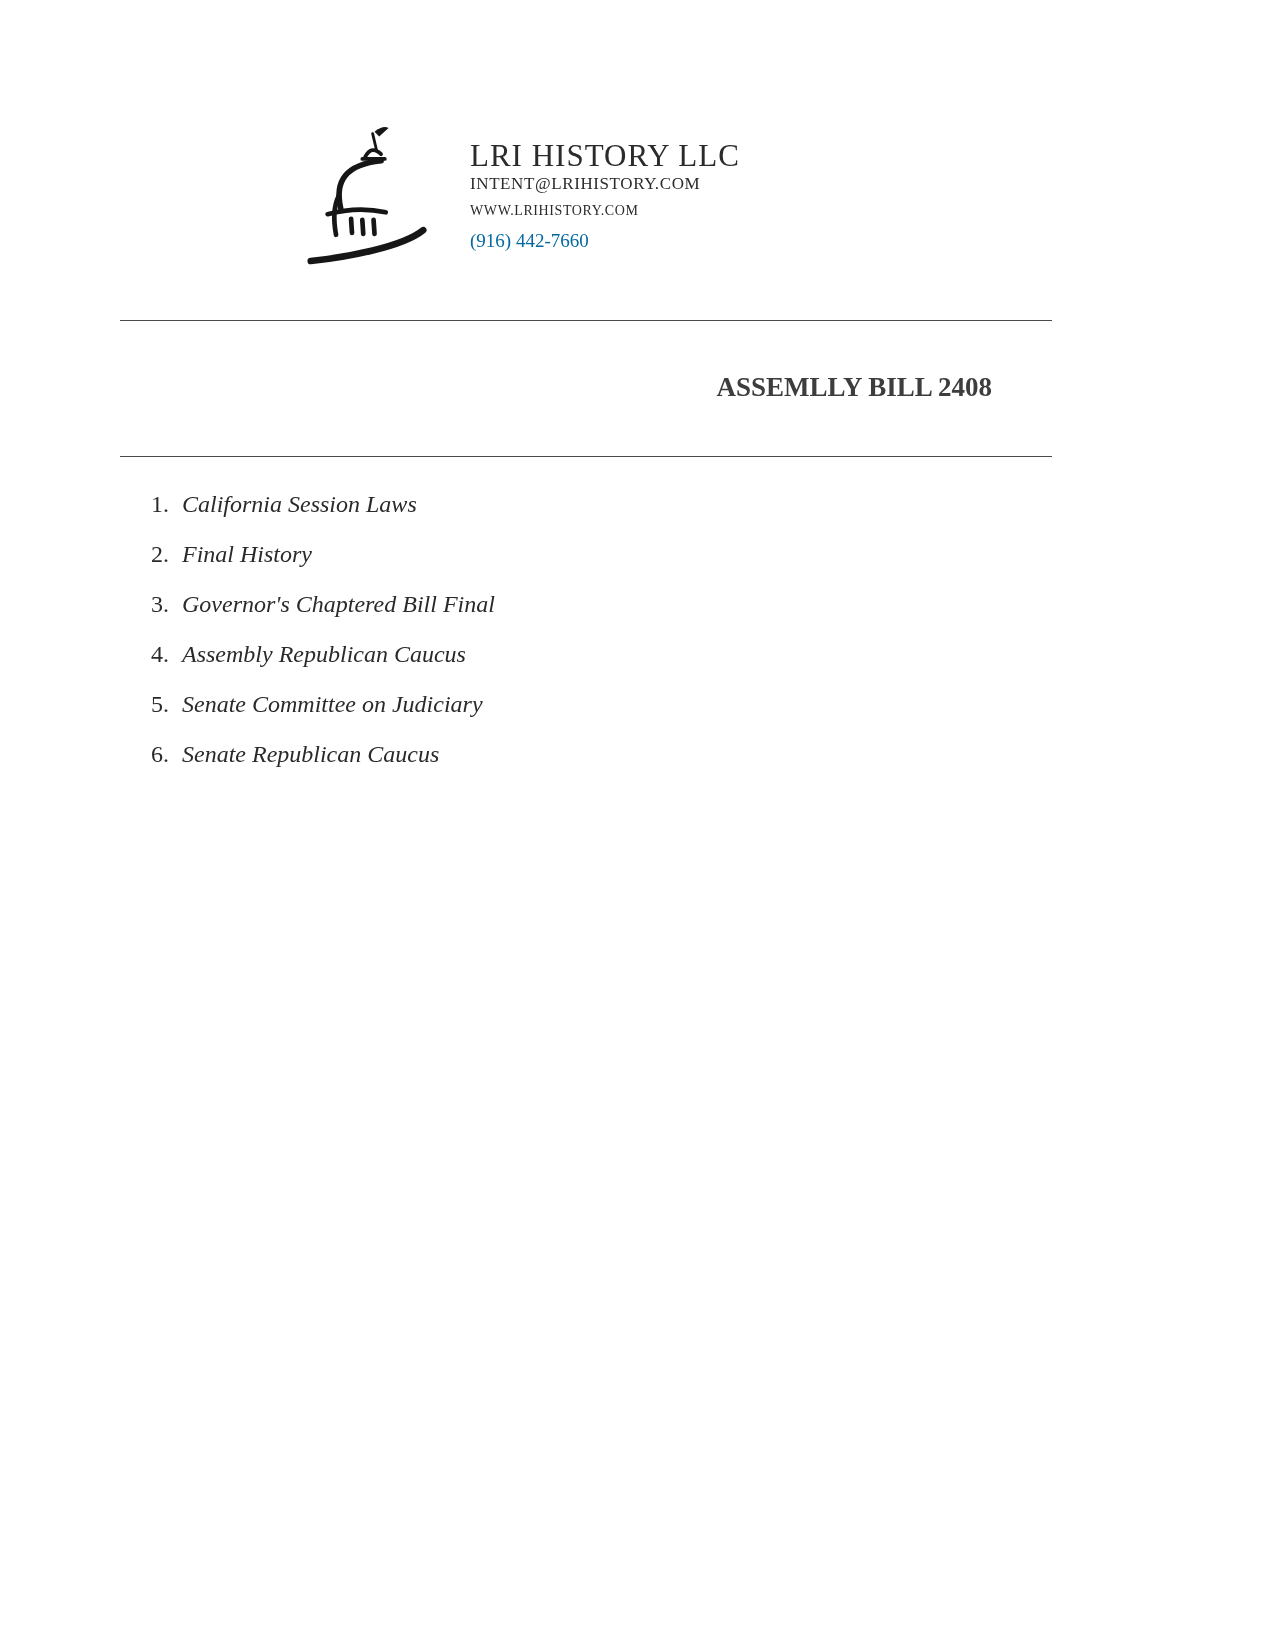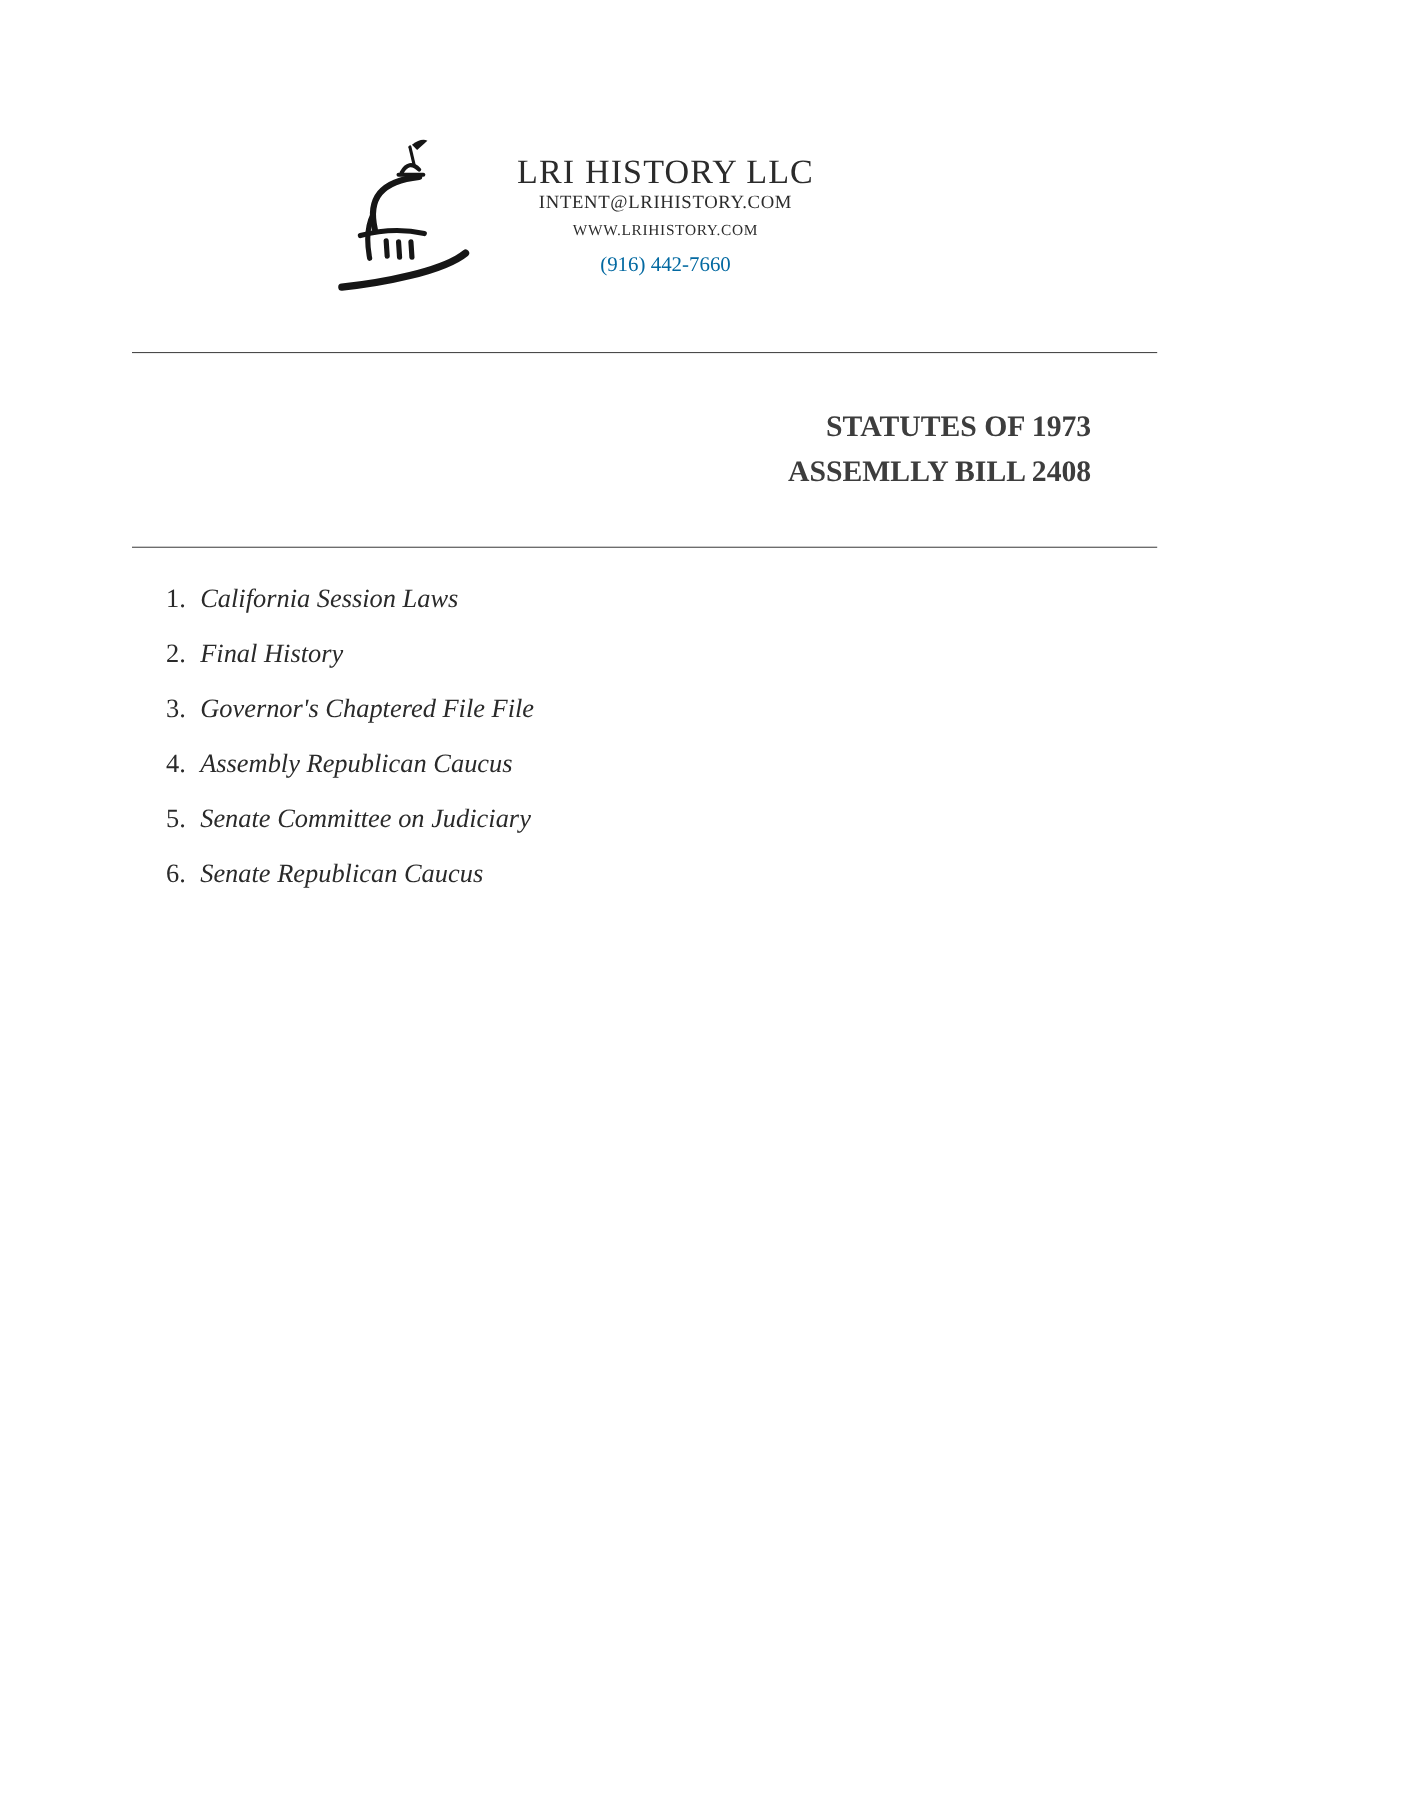--- a/index.html
+++ b/index.html
@@ -26,21 +26,20 @@
     padding-left: 292px;
   }
   .logo-wrap {
     width: 150px;
     height: 160px;
     flex: 0 0 auto;
     margin-right: 28px;
   }
   .logo-wrap svg { width: 100%; height: 100%; }
   .letterhead-text {
-    text-align: center;
     padding-top: 16px;
     min-width: 270px;
   }
   .company-name {
     font-size: 31px;
     letter-spacing: 1px;
     color: #2b2b2b;
   }
   .contact-email {
     font-size: 17px;
@@ -142,39 +141,38 @@
       <div class="company-name">LRI HISTORY LLC</div>
       <div class="contact-email">INTENT@LRIHISTORY.COM</div>
       <div class="contact-website">WWW.LRIHISTORY.COM</div>
       <div class="contact-phone">(916) 442-7660</div>
     </div>
   </div>
 
   <hr class="rule rule-top">
 
   <div class="title-block">
-    <div class="title-line">STATUTES OF 1973</div>
     <div class="title-line">ASSEMLLY BILL 2408</div>
   </div>
 
   <hr class="rule rule-bottom">
 
 
   <div class="toc-list">
     <div class="toc-item">
       <span class="toc-num">1.</span>
       <span class="toc-label">California Session Laws</span>
     </div>
     <div class="toc-item">
       <span class="toc-num">2.</span>
       <span class="toc-label">Final History</span>
     </div>
     <div class="toc-item">
       <span class="toc-num">3.</span>
-      <span class="toc-label">Governor's Chaptered File File</span>
+      <span class="toc-label">Governor's Chaptered Bill Final</span>
     </div>
     <div class="toc-item">
       <span class="toc-num">4.</span>
       <span class="toc-label">Assembly Republican Caucus</span>
     </div>
     <div class="toc-item">
       <span class="toc-num">5.</span>
       <span class="toc-label">Senate Committee on Judiciary</span>
     </div>
     <div class="toc-item">

